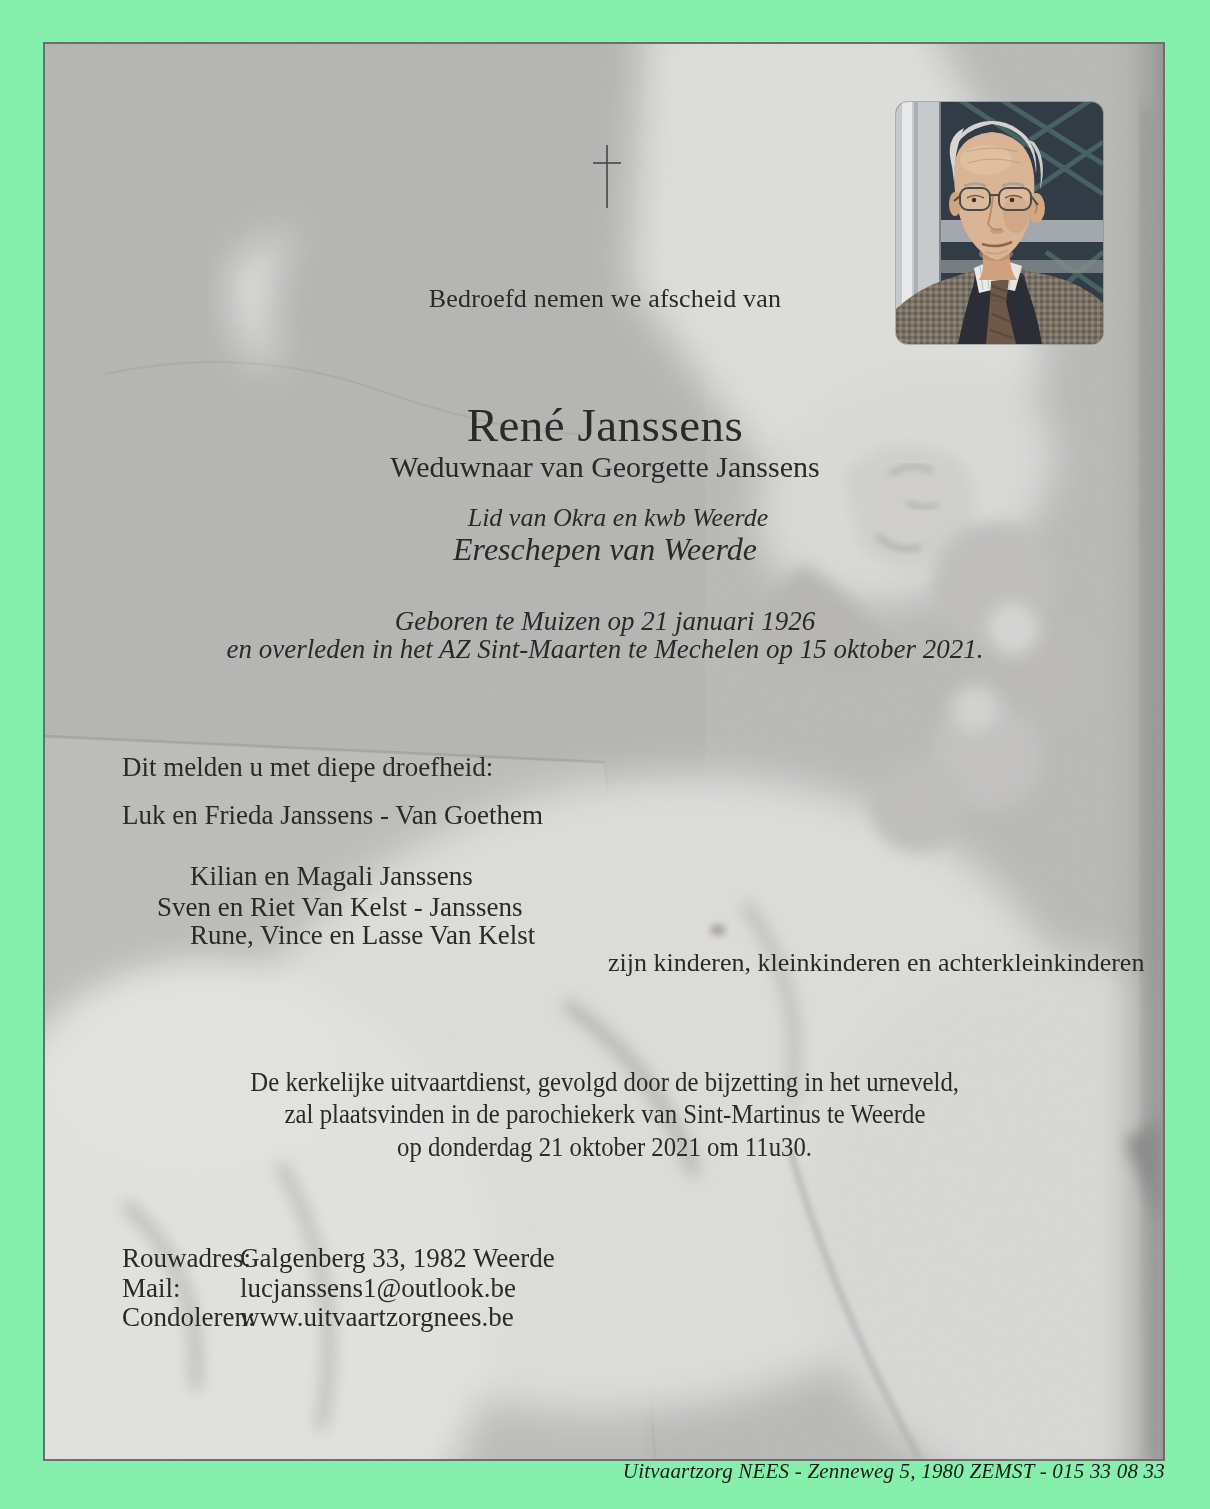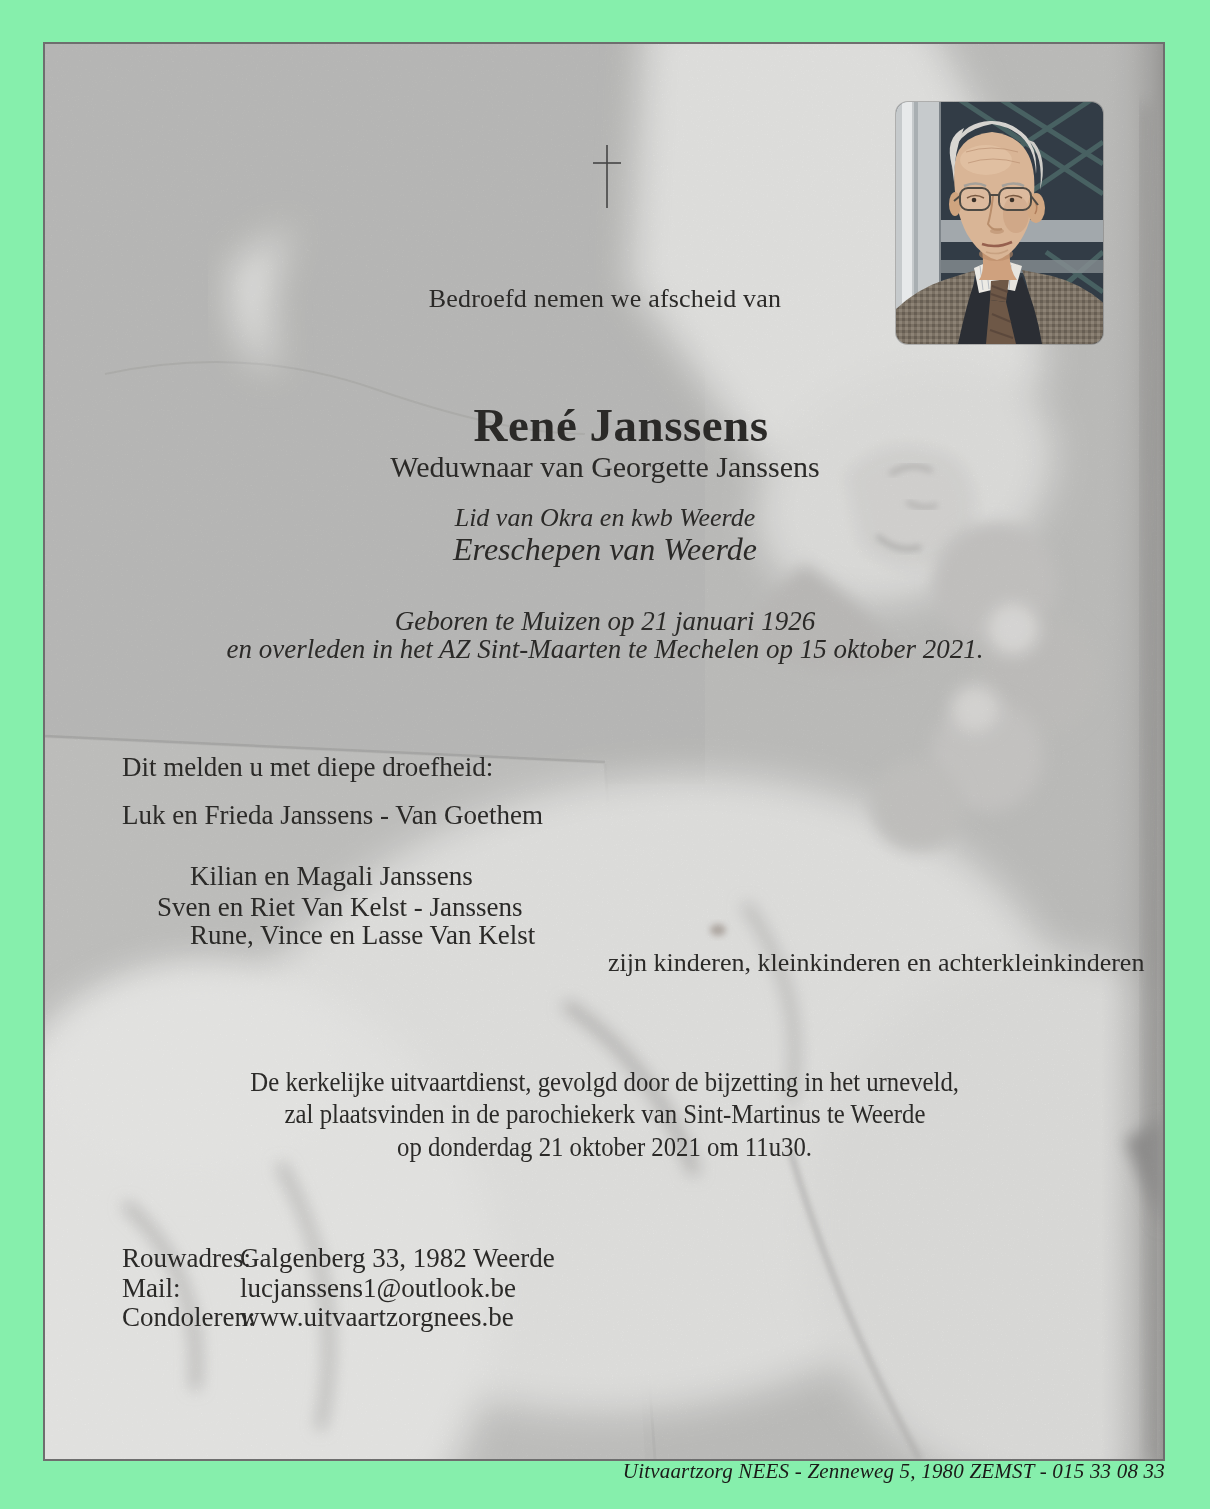--- a/index.html
+++ b/index.html
@@ -19,23 +19,23 @@
   .ctr{left:44px;width:1122px;text-align:center;}
   .it{font-style:italic;}
   .photo{
     position:absolute;left:896px;top:102px;width:207px;height:242px;
     border-radius:12px;overflow:hidden;z-index:6;box-shadow:0 0 0 1px rgba(90,90,90,.35);
   }
   .photo svg{display:block;width:100%;height:100%;}
   .cross{position:absolute;left:588px;top:142px;width:40px;height:70px;z-index:6;}
   .intro{top:284px;font-size:26px;letter-spacing:.2px;}
   .salut{top:364px;font-size:33px;}
-  .name{top:398px;font-size:47px;font-weight:bold;letter-spacing:.5px;padding-left:16px;}
+  .name{top:398px;font-size:47px;font-weight:normal;letter-spacing:.5px;}
   .relation{top:450px;font-size:30px;}
-  .member1{top:503px;font-size:26px;}
+  .member1{top:503px;font-size:26px;padding-left:13px;}
   .member2{top:531px;font-size:32px;}
   .life1{top:606px;font-size:27px;}
   .life2{top:634px;font-size:27px;}
   .announce{left:122px;top:752px;font-size:27px;}
   .fam{font-size:27px;}
   .fam0{left:122px;top:800px;}
   .fam1{left:157px;top:832px;}
   .fam2{left:190px;top:861px;}
   .fam3{left:157px;top:892px;}
   .fam4{left:190px;top:920px;}

